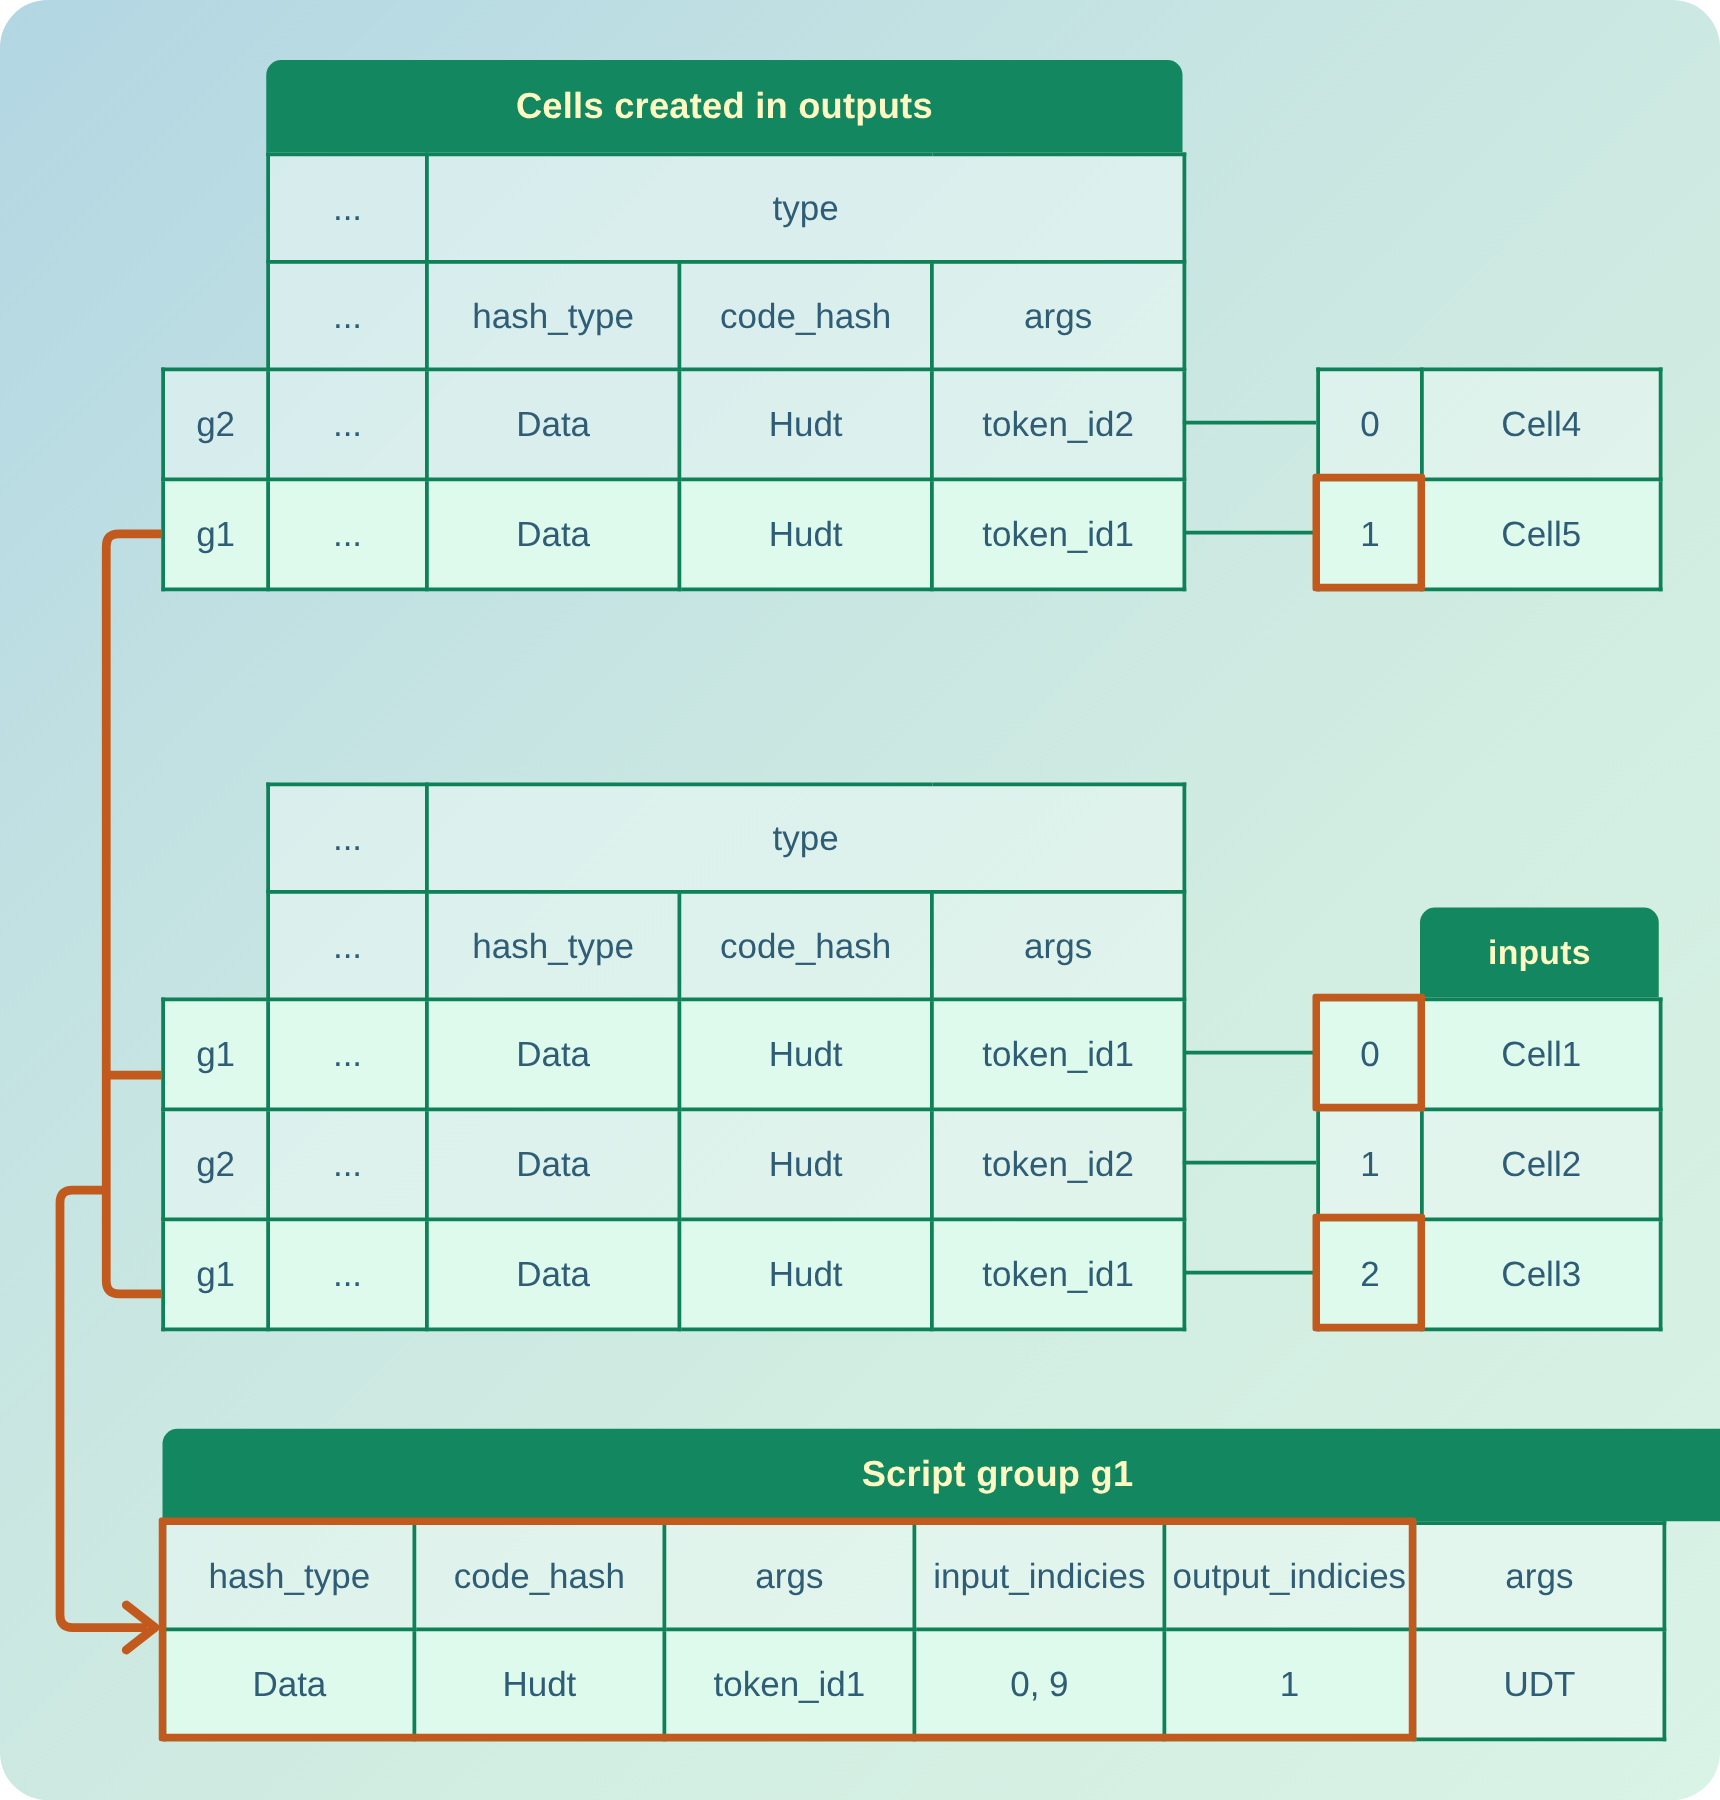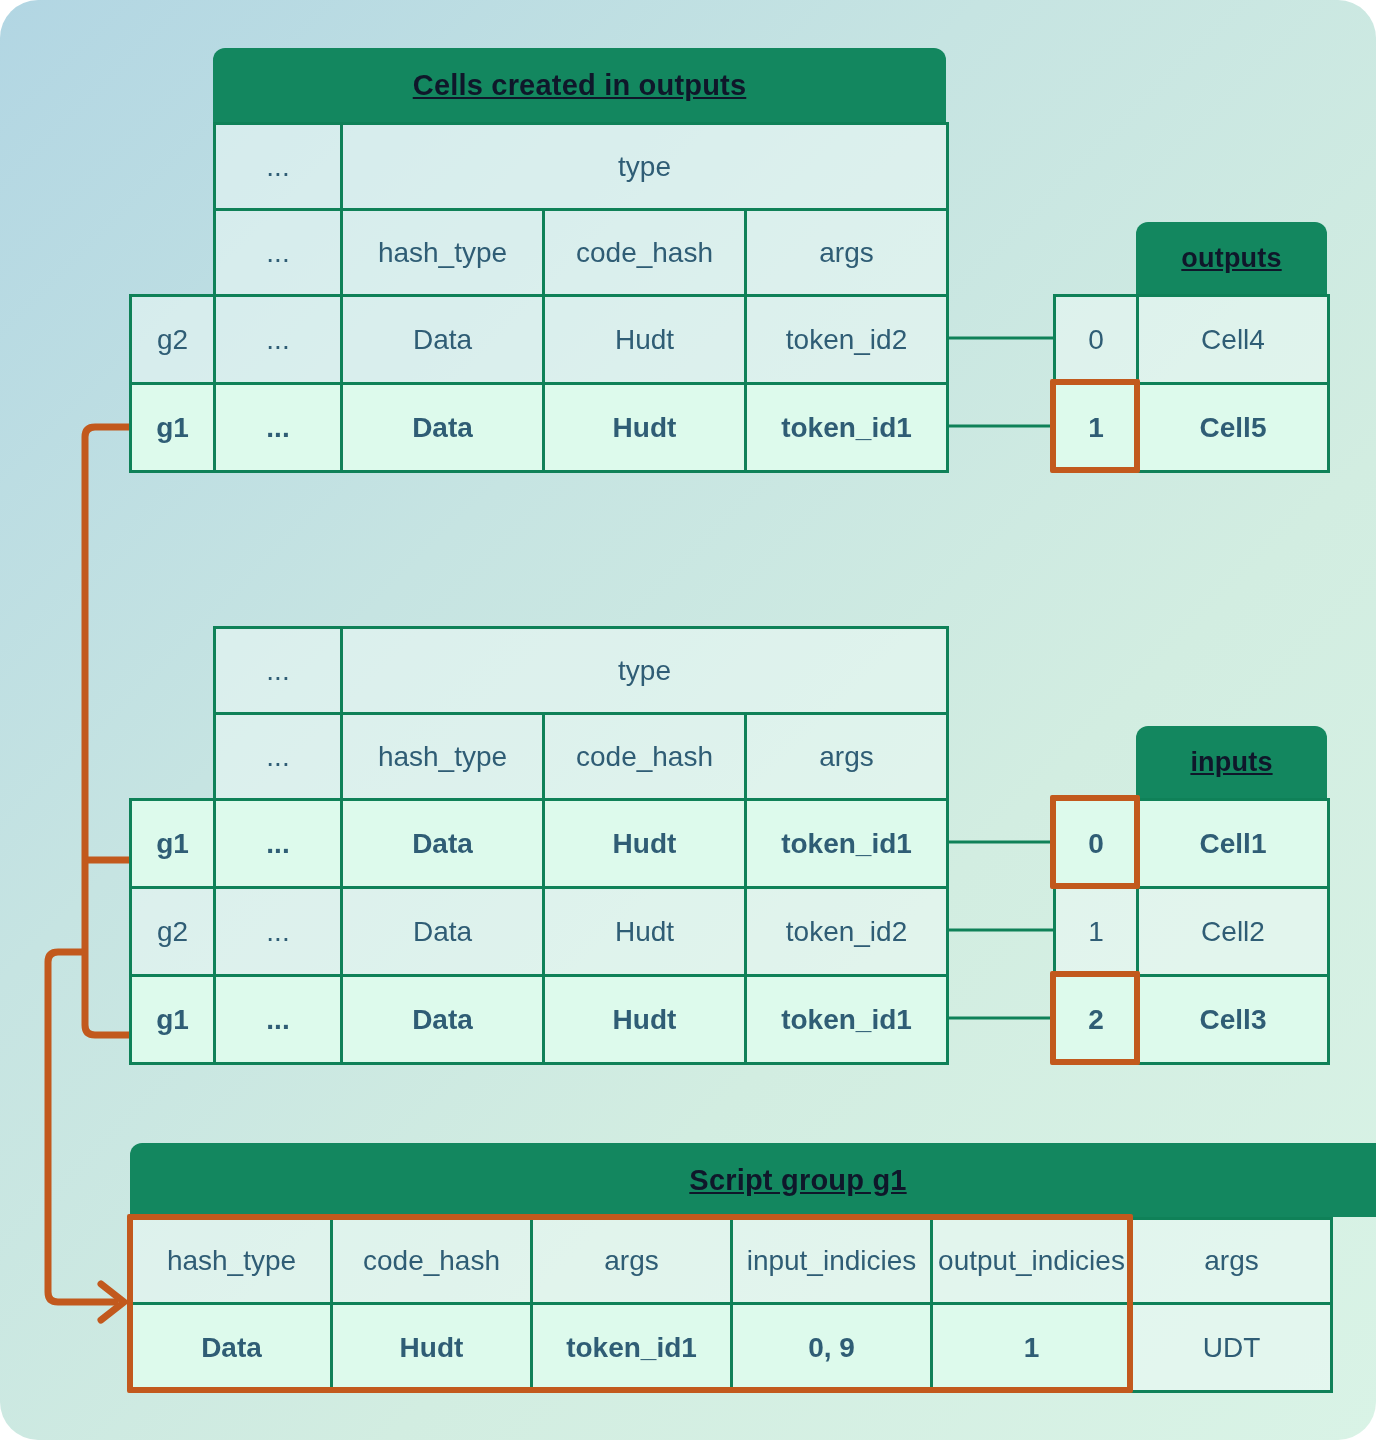--- a/index.html
+++ b/index.html
@@ -6,38 +6,37 @@
   .canvas{
     position:relative;width:1376px;height:1440px;overflow:hidden;
     border-radius:38px;
     background:linear-gradient(135deg,#b2d6e3 0%,#c6e4e2 35%,#d2ede1 65%,#d9f3e6 100%);
     font-family:"Liberation Sans",sans-serif;
   }
   .layer{position:absolute;left:0;top:0;width:1376px;height:1440px;}
   .connectors{z-index:1;pointer-events:none;}
   .tbl-header{
     position:absolute;z-index:2;
-    background:#13875f;color:#0f172a;
+    background:#13875f;color:#fef9c3;
     display:flex;align-items:center;justify-content:center;
     font-weight:bold;font-size:29px;letter-spacing:0.2px;
     border-radius:12px 12px 0 0;
-    text-decoration:underline;
   }
   .mini-header{font-size:27px;}
   table.tbl{
     position:absolute;z-index:2;
     border-collapse:collapse;table-layout:fixed;
   }
   td.cell{
     border:3px solid #0f8158;
     background:rgba(237,250,245,0.55);
     color:#2f5d75;font-size:28px;text-align:center;vertical-align:middle;
     padding:0;overflow:hidden;
   }
-  td.mint{background:#ddfaec;font-weight:bold;}
+  td.mint{background:#ddfaec;}
   td.gap{border:none;background:transparent;padding:0;}
   .hl-box{
     position:absolute;z-index:3;border:6px solid #c2591d;
     background:transparent;pointer-events:none;border-radius:2px;
   }
 </style>
 </head>
 <body>
 
 <div class="canvas">
@@ -93,21 +92,20 @@
     <tr style="height:88px">
       <td class="cell mint">g1</td>
       <td class="cell mint">...</td>
       <td class="cell mint">Data</td>
       <td class="cell mint">Hudt</td>
       <td class="cell mint">token_id1</td>
     </tr>
   </tbody>
     </table>
 
-  <div class="tbl-header mini-header" style="left:1136px;top:222px;width:191px;height:72px;">outputs</div>
 
   <table class="tbl" style="left:1053px;top:294px;">
     <colgroup>
         <col style="width:83px">
         <col style="width:191px">
       </colgroup>
     <tbody>
         <tr style="height:88px">
       <td class="cell">0</td>
       <td class="cell">Cell4</td>

